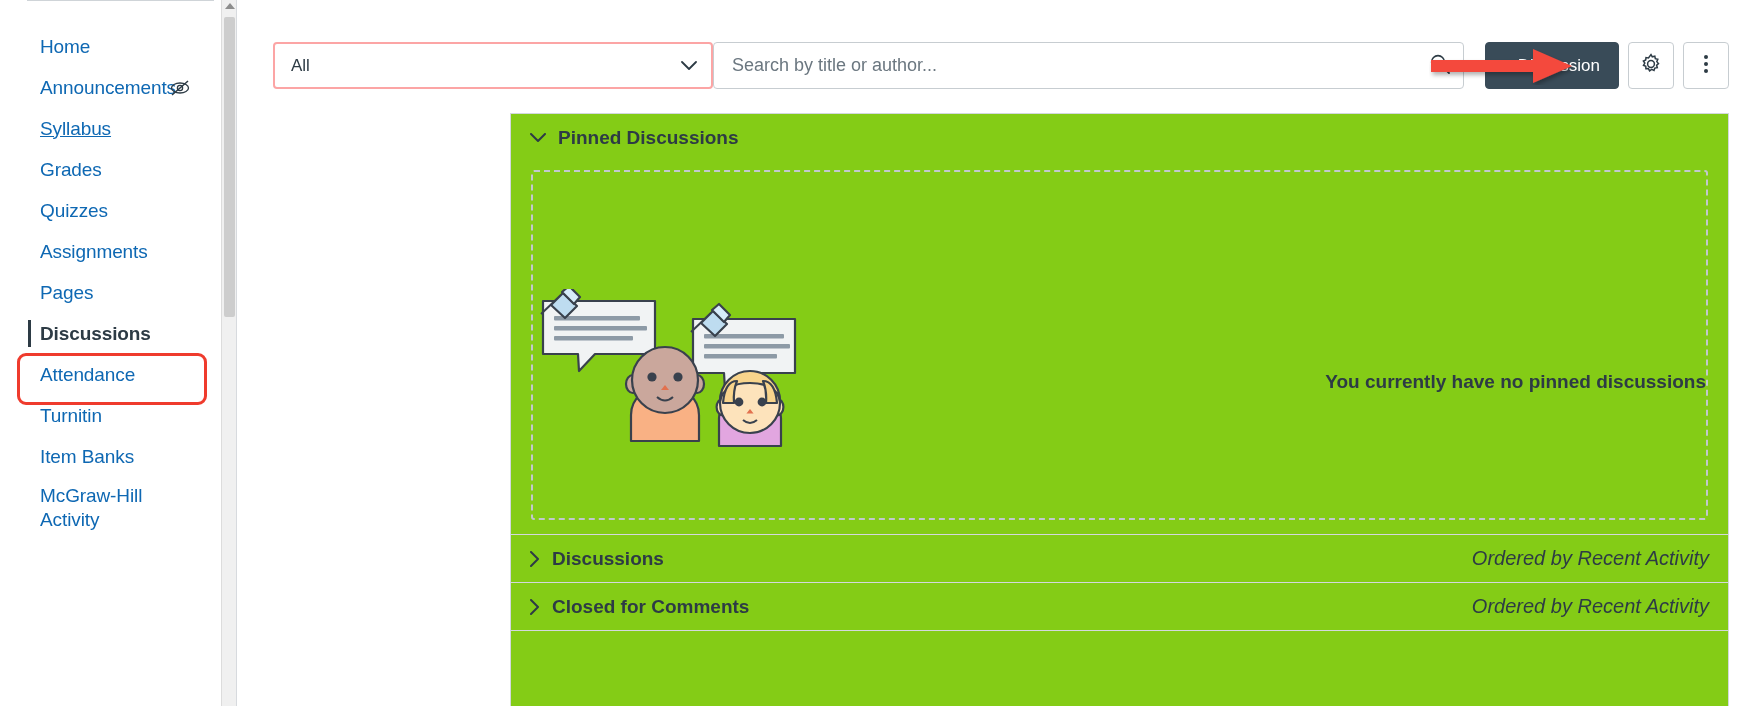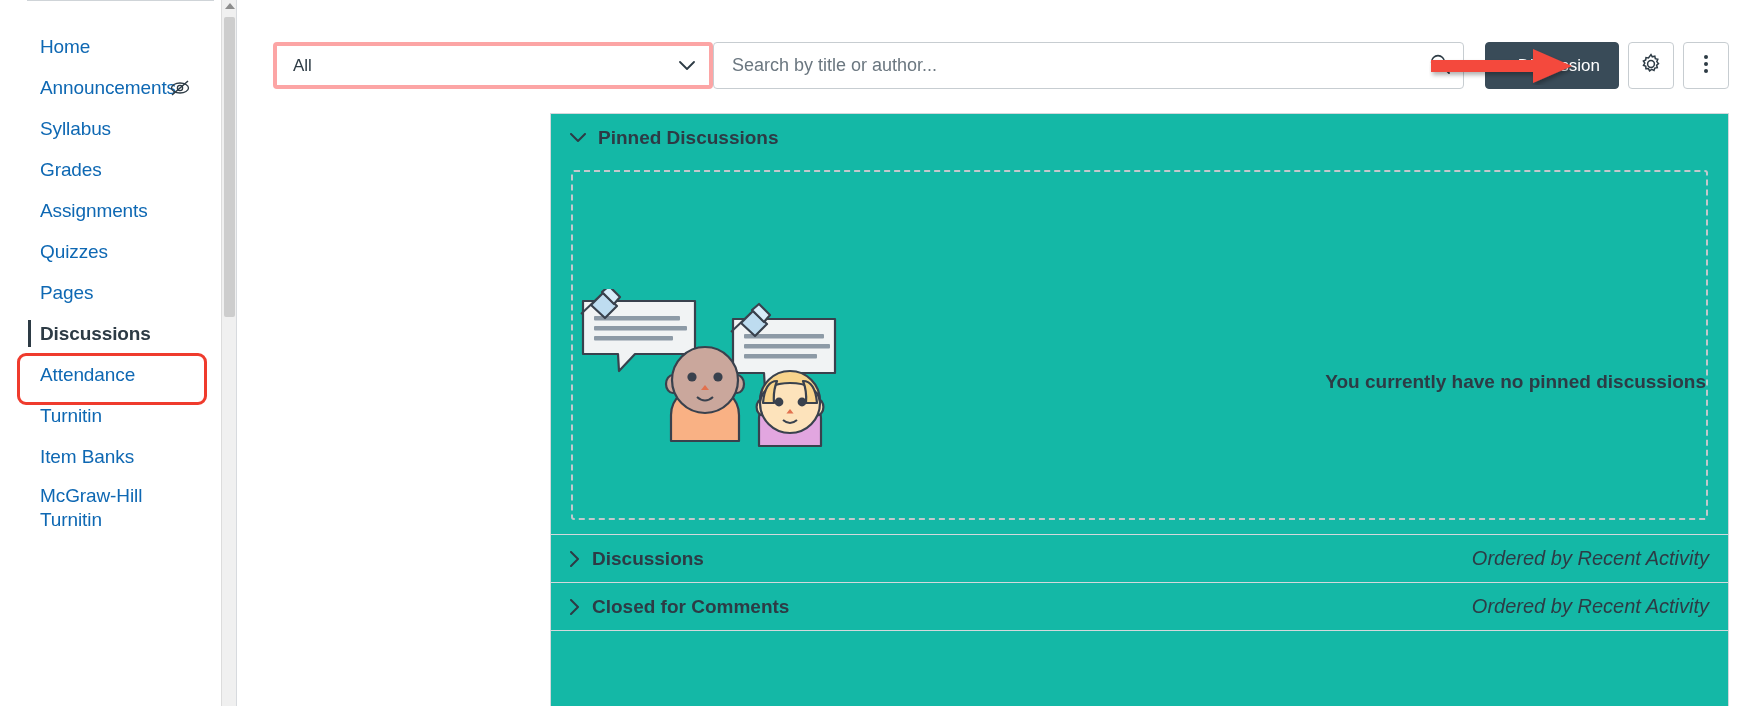--- a/index.html
+++ b/index.html
@@ -53,21 +53,21 @@
     cursor: pointer;
     white-space: nowrap;
   }
   .nav-item.two-line {
     height: 62px;
     line-height: 24px;
     align-items: center;
     white-space: normal;
     padding-right: 60px;
   }
-  .nav-item.underlined .nav-label { }
+  .nav-item.underlined .nav-label { text-decoration: underline; }
   .nav-item.active {
     color: #2d3b45;
     font-weight: bold;
   }
   .nav-item.active::before {
     content: "";
     position: absolute;
     left: 28px;
     top: 7px;
     bottom: 7px;
@@ -137,21 +137,21 @@
     right: 22px;
     height: 47px;
     display: flex;
     align-items: stretch;
     gap: 0;
   }
   .filter-select {
     position: relative;
     width: 440px;
     height: 47px;
-    border: 4px solid #fca5a5;
+    border: 2px solid #fca5a5;
     border-radius: 4px;
     background: #fff;
     display: flex;
     align-items: center;
     padding: 0 16px;
     font-size: 17px;
     color: #2d3b45;
     cursor: pointer;
   }
   .filter-select .chev {
@@ -230,22 +230,21 @@
 
   
   .panel {
     position: absolute;
     top: 113px;
     left: 273px;
     right: 22px;
     bottom: 0;
     border: 1px solid #d3d8dc;
     border-bottom: none;
-    background: #14b8a6;
-    margin-left: 40px;
+    background: #84cc16;
   }
   .panel-inner { position: relative; width: 100%; }
 
   .section-head {
     display: flex;
     align-items: center;
     height: 47px;
     padding: 0 19px;
     font-size: 19px;
     font-weight: bold;
@@ -319,25 +318,25 @@
       <div class="nav-item underlined">
         <span class="nav-label">Syllabus</span>
       </div>
 
 
       <div class="nav-item">
         <span class="nav-label">Grades</span>
       </div>
 
       <div class="nav-item">
+        <span class="nav-label">Quizzes</span>
+      </div>
+
+      <div class="nav-item">
         <span class="nav-label">Assignments</span>
-      </div>
-
-      <div class="nav-item">
-        <span class="nav-label">Quizzes</span>
       </div>
 
       <div class="nav-item">
         <span class="nav-label">Pages</span>
       </div>
 
       <div class="nav-item active">
         <span class="nav-label">Discussions</span>
       </div>
 
@@ -348,21 +347,21 @@
 
       <div class="nav-item">
         <span class="nav-label">Turnitin</span>
       </div>
 
       <div class="nav-item">
         <span class="nav-label">Item Banks</span>
       </div>
 
       <div class="nav-item two-line">
-        <span class="nav-label">McGraw-Hill Turnitin</span>
+        <span class="nav-label">McGraw-Hill Activity</span>
       </div>
 
     </div>
 
     <div class="nav-highlight-box"></div>
 
     <div class="sb-scroll">
       <div class="track"></div>
       <div class="arrow-up"></div>
       <div class="thumb"></div>

